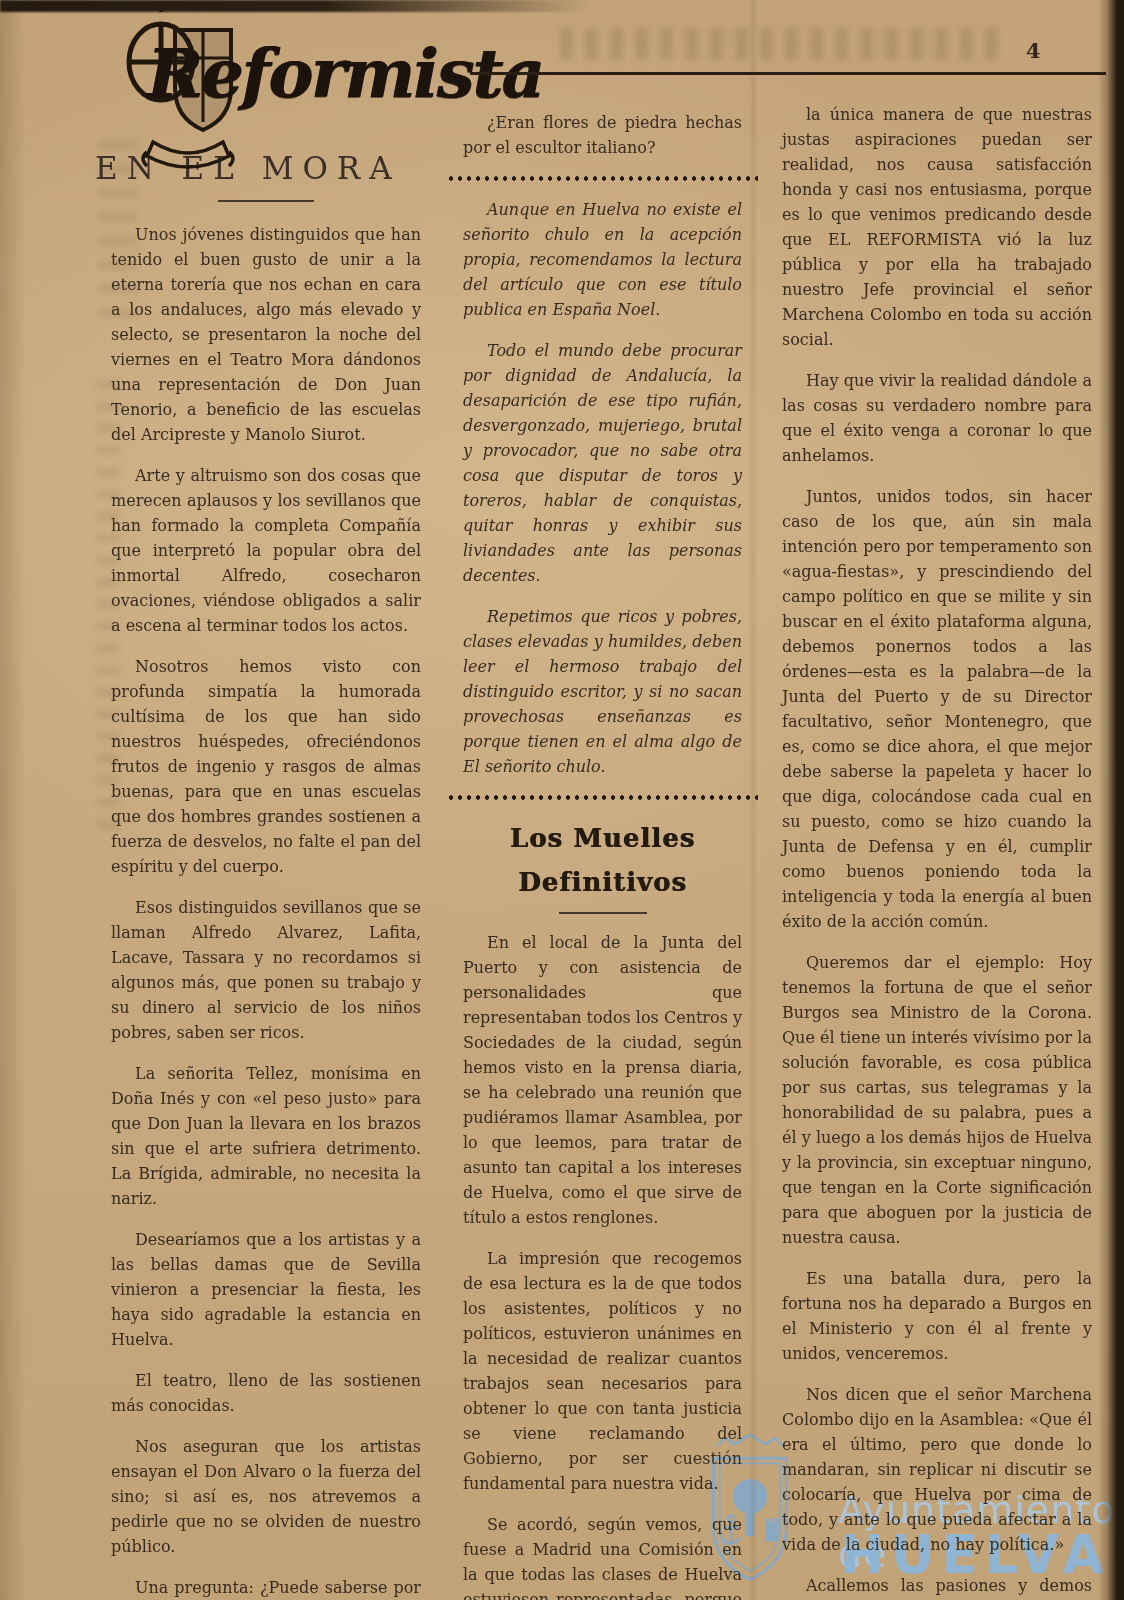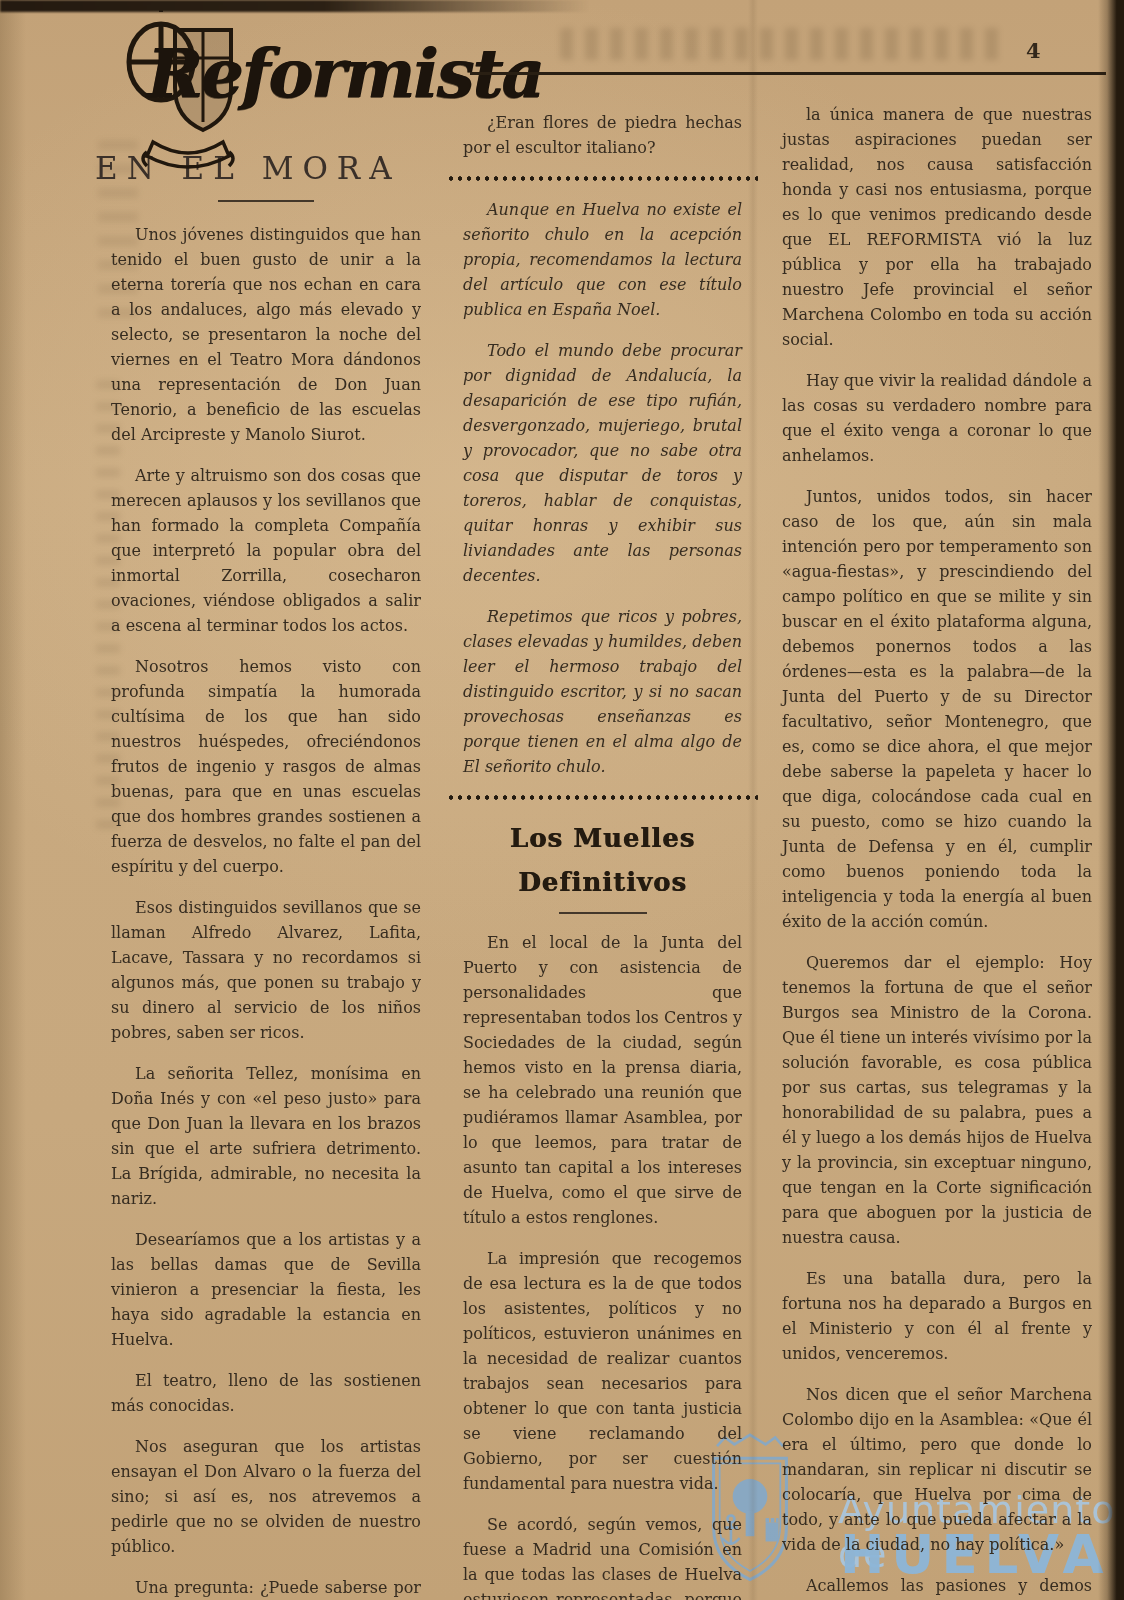--- a/index.html
+++ b/index.html
@@ -133,21 +133,21 @@
     <div class="mast-title">Reformista</div>
   </div>
 
   <div class="top-rule"></div>
   <div class="page-number">4</div>
 
   <section class="col col-1">
     <h2 class="headline-1">EN EL MORA</h2>
     <div class="subrule"></div>
     <p>Unos jóvenes distinguidos que han tenido el buen gusto de unir a la eterna torería que nos echan en cara a los andaluces, algo más elevado y selecto, se presentaron la noche del viernes en el Teatro Mora dándonos una representación de Don Juan Tenorio, a beneficio de las escuelas del Arcipreste y Manolo Siurot.</p>
-    <p>Arte y altruismo son dos cosas que merecen aplausos y los sevillanos que han formado la completa Compañía que interpretó la popular obra del inmortal Zorrilla, cosecharon ovaciones, viéndose obligados a salir a escena al terminar todos los actos.</p>
+    <p>Arte y altruismo son dos cosas que merecen aplausos y los sevillanos que han formado la completa Compañía que interpretó la popular obra del inmortal Alfredo, cosecharon ovaciones, viéndose obligados a salir a escena al terminar todos los actos.</p>
     <p>Nosotros hemos visto con profunda simpatía la humorada cultísima de los que han sido nuestros huéspedes, ofreciéndonos frutos de ingenio y rasgos de almas buenas, para que en unas escuelas que dos hombres grandes sostienen a fuerza de desvelos, no falte el pan del espíritu y del cuerpo.</p>
     <p>Esos distinguidos sevillanos que se llaman Alfredo Alvarez, Lafita, Lacave, Tassara y no recordamos si algunos más, que ponen su trabajo y su dinero al servicio de los niños pobres, saben ser ricos.</p>
     <p>La señorita Tellez, monísima en Doña Inés y con «el peso justo» para que Don Juan la llevara en los brazos sin que el arte sufriera detrimento. La Brígida, admirable, no necesita la nariz.</p>
     <p>Desearíamos que a los artistas y a las bellas damas que de Sevilla vinieron a presenciar la fiesta, les haya sido agradable la estancia en Huelva.</p>
     <p>El teatro, lleno de las sostienen más conocidas.</p>
     <p>Nos aseguran que los artistas ensayan el Don Alvaro o la fuerza del sino; si así es, nos atrevemos a pedirle que no se olviden de nuestro público.</p>
     <p>Una pregunta: ¿Puede saberse por qué pesaban tanto las cestas de flores con que fueron obsequiadas las actrices? Vimos a Don Juan agobiado por el peso de las cestitas.</p>
   </section>
 
   <section class="col col-2">

